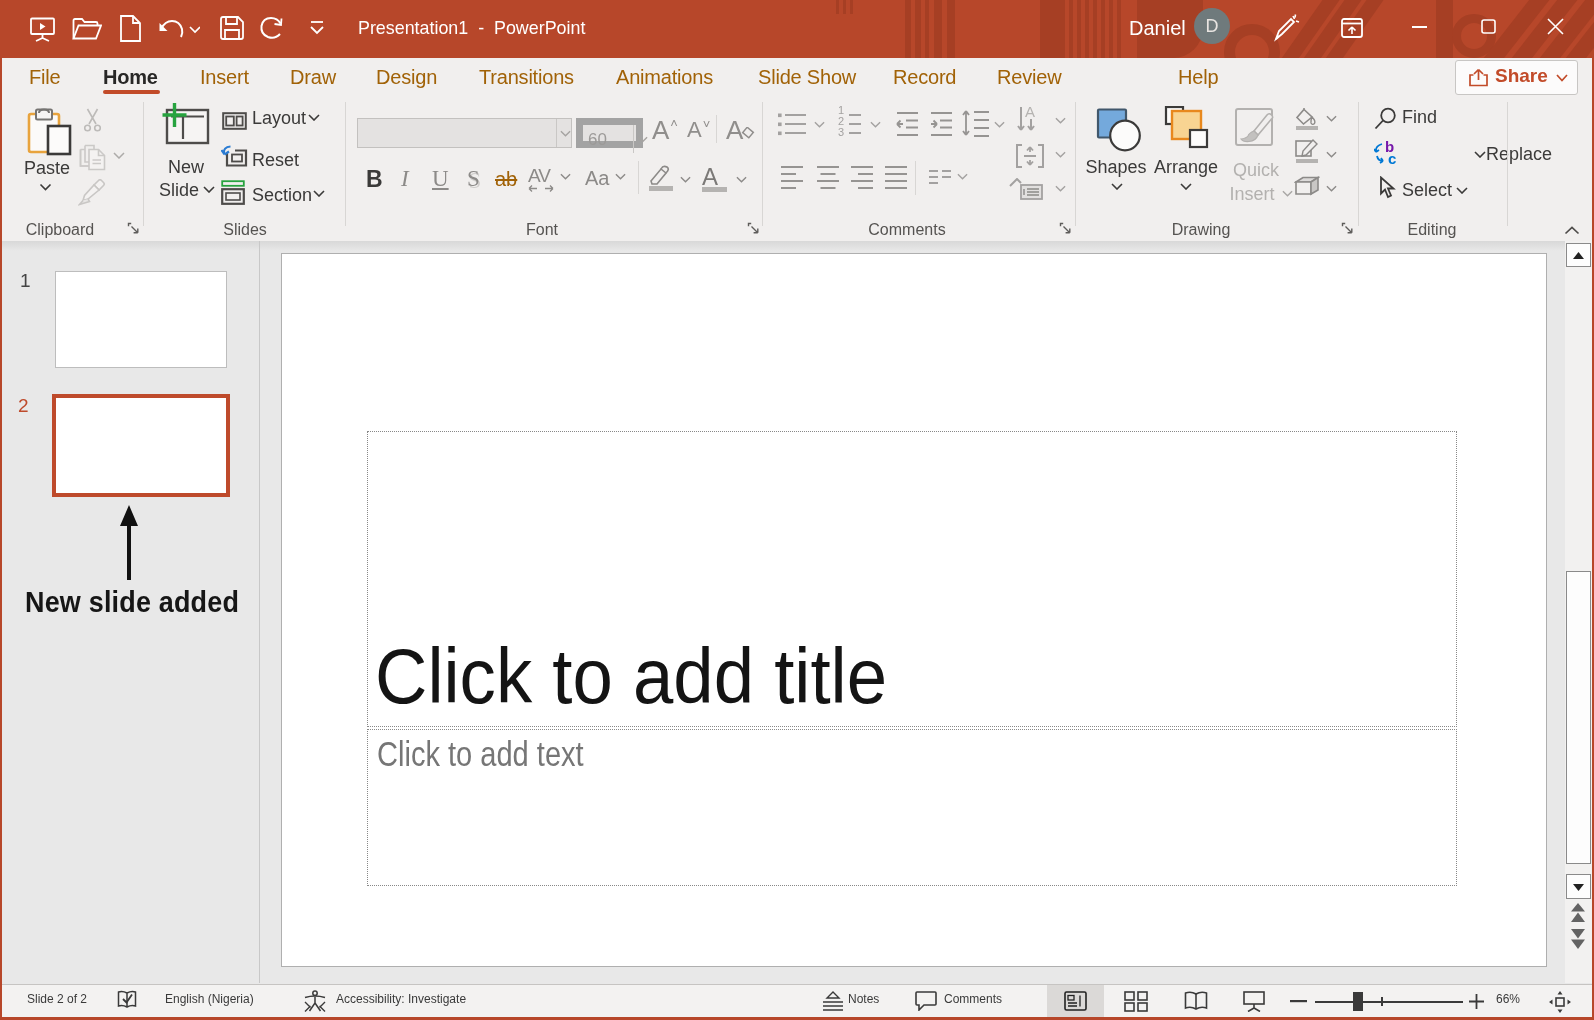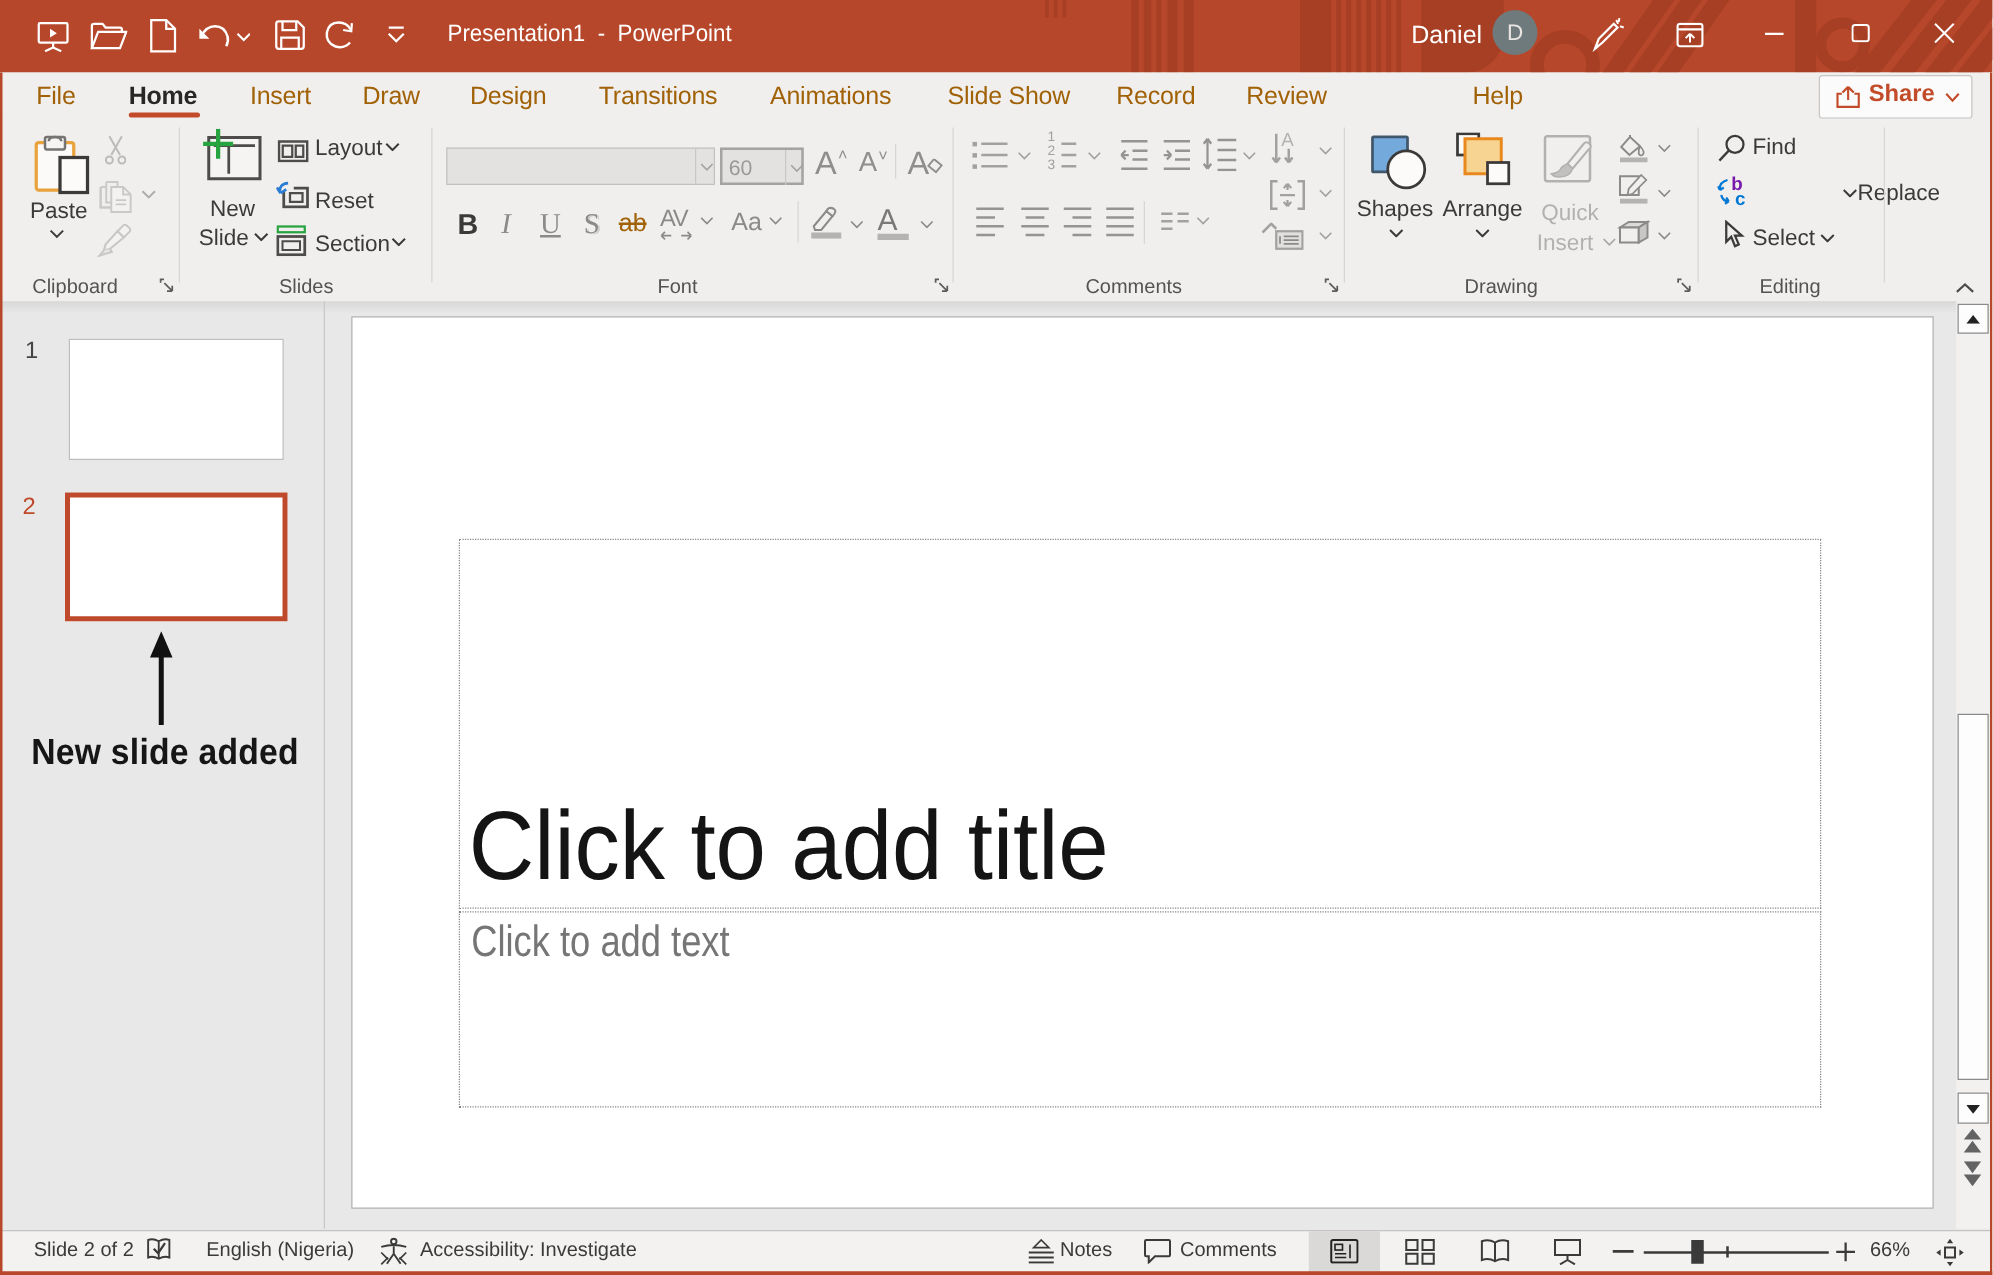--- a/index.html
+++ b/index.html
@@ -38,21 +38,21 @@
 #slide{position:absolute;left:281px;top:253px;width:1266px;height:714px;background:#fff;border:1px solid #AFAFAF;box-sizing:border-box;}
 #titleph{position:absolute;left:85px;top:177px;width:1090px;height:296px;border:1px dotted #888;box-sizing:border-box;}
 #bodyph{position:absolute;left:85px;top:475px;width:1090px;height:157px;border:1px dotted #888;box-sizing:border-box;}
 #titletxt{position:absolute;left:7px;bottom:4px;font-size:78px;color:#141414;transform:scaleX(0.93);transform-origin:left bottom;white-space:nowrap;}
 #bodytxt{position:absolute;left:9px;top:4px;font-size:35px;color:#767676;transform:scaleX(0.83);transform-origin:left top;white-space:nowrap;}
 
 #sbtrack{position:absolute;left:1565px;top:241px;width:27px;height:742px;background:#F2F1F0;}
 .sbbtn{position:absolute;left:1566px;width:25px;height:24px;background:#FDFDFD;border:1px solid #8A8A8A;box-sizing:border-box;}
 #sbthumb{position:absolute;left:1566px;top:571px;width:25px;height:293px;background:#FDFDFD;border:1px solid #8A8A8A;box-sizing:border-box;}
 
-#statusbar{position:absolute;left:0;top:984px;width:1594px;height:33px;background:#F3F2F1;border-top:1px solid #C6C4C2;font-size:16px;color:#3A3A3A;}
+#statusbar{position:absolute;left:0;top:984px;width:1594px;height:33px;background:#F3F2F1;border-top:1px solid #C6C4C2;font-size:12px;color:#3A3A3A;}
 #statusbar .it{position:absolute;top:7px;}
 #redbottom{position:absolute;left:0;top:1017px;width:1594px;height:3px;background:#B7472A;}
 #redleft{position:absolute;left:0;top:58px;width:2px;height:962px;background:#B7472A;}
 #redright{position:absolute;left:1592px;top:58px;width:2px;height:962px;background:#B7472A;}
 svg{display:block;}
 </style>
 </head>
 <body>
 <div id="titlebar">
 
@@ -246,21 +246,21 @@
     </svg>
   <div class="glabel" style="left:195px;width:100px;">Slides</div>
   <div class="gdiv" style="left:345px;"></div>
 
   <div class="abs" style="left:357px;top:23px;width:215px;height:30px;background:#E4E2E1;border:1px solid #C3C1BF;box-sizing:border-box;">
     <div class="abs" style="left:198px;top:0px;width:1px;height:28px;background:#C9C7C5;"></div>
     <svg class="abs" style="left:202px;top:11px;" width="11" height="7" viewBox="0 0 12 7" fill="none" stroke="#A5A3A1" stroke-width="1.5">
         <path d="M1 1 L6 6 L11 1"></path>
       </svg>
   </div>
-  <div class="abs" style="left:576px;top:23px;width:67px;height:30px;background:#E4E2E1;border:2px solid #a3a3a3;box-sizing:border-box;">
+  <div class="abs" style="left:576px;top:23px;width:67px;height:30px;background:#E4E2E1;border:7px solid #a3a3a3;box-sizing:border-box;">
     <span style="position:absolute;left:5px;top:5px;font-size:17px;color:#9C9A98;">60</span>
     <div class="abs" style="left:50px;top:0px;width:1px;height:28px;background:#C9C7C5;"></div>
     <svg class="abs" style="left:54px;top:11px;" width="11" height="7" viewBox="0 0 12 7" fill="none" stroke="#A5A3A1" stroke-width="1.5">
         <path d="M1 1 L6 6 L11 1"></path>
       </svg>
   </div>
   <div class="abs" style="left:652px;top:20px;font-size:26px;color:#908E8C;">A<span style="font-size:13px;position:relative;top:-11px;left:1px;">˄</span></div>
   <div class="abs" style="left:687px;top:22px;font-size:22px;color:#908E8C;">A<span style="font-size:13px;position:relative;top:-8px;left:1px;">˅</span></div>
   <div class="abs" style="left:716px;top:20px;width:1px;height:28px;background:#D8D6D4;"></div>
   <div class="abs" style="left:726px;top:20px;font-size:26px;color:#908E8C;">A</div>

